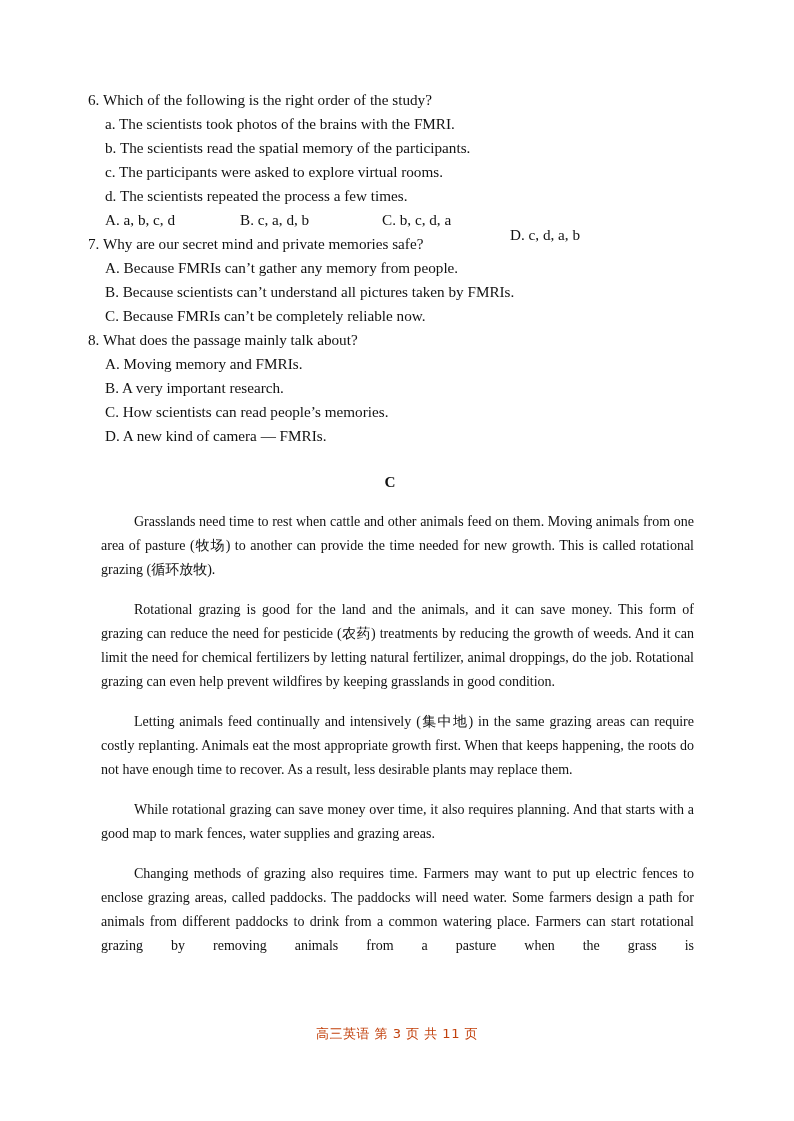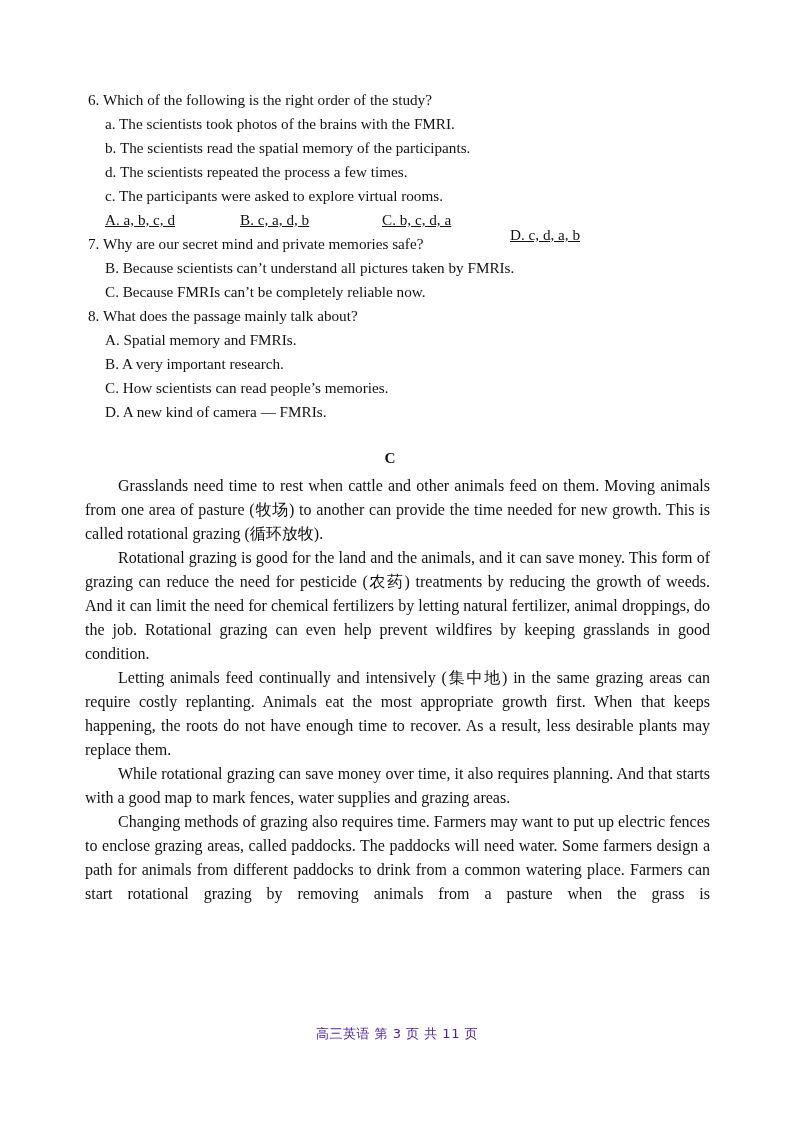--- a/index.html
+++ b/index.html
@@ -47,21 +47,20 @@
   .q-choice-row {
     font-size: 15.2px;
     line-height: 24px;
     position: relative;
     height: 24px;
     padding-left: 20px;
   }
   .q-choice-row .ch {
     position: absolute;
     white-space: nowrap;
-    text-decoration: underline;
   }
   .ch-a { left: 20px; }
   .ch-b { left: 155px; }
   .ch-c { left: 297px; }
   .ch-d { left: 425px; margin-top: 15px; }
 
   
   .section-letter {
     text-align: center;
     font-weight: bold;
@@ -69,79 +68,80 @@
     line-height: 24px;
     margin-top: 22px;
     padding-right: 15px;
   }
 
   
   .passage {
     margin-top: 4px;
   }
   .para {
-    font-size: 16px;
+    font-size: 14px;
     line-height: 24px;
     text-align: justify;
     text-justify: inter-word;
     text-indent: 33px;
-    margin: 0;
+    margin: 16px;
     hyphens: none;
   }
   .para.last-open {
     
   }
   .para.last-open::after {
     content: "";
     display: inline-block;
     width: 100%;
   }
 
   
   .footer {
     position: absolute;
     left: 0;
     top: 1025px;
     width: 794px;
     text-align: center;
     font-family: "DejaVu Sans", sans-serif;
     font-size: 13px;
-    color: #4c1d95;
+    color: #c2410c;
     letter-spacing: 0.5px;
   }
 </style>
 </head>
 <body>
 
 <div class="page">
   <div class="content">
 
     <div class="q-block">
       <div class="q-line q-stem">6. Which of the following is the right order of the study?</div>
       <div class="q-line q-sub">a. The scientists took photos of the brains with the FMRI.</div>
       <div class="q-line q-sub">b. The scientists read the spatial memory of the participants.</div>
+      <div class="q-line q-sub">c. The participants were asked to explore virtual rooms.</div>
       <div class="q-line q-sub">d. The scientists repeated the process a few times.</div>
-      <div class="q-line q-sub">c. The participants were asked to explore virtual rooms.</div>
       <div class="q-choice-row">
         <span class="ch ch-a">A. a, b, c, d</span>
         <span class="ch ch-b">B. c, a, d, b</span>
         <span class="ch ch-c">C. b, c, d, a</span>
         <span class="ch ch-d">D. c, d, a, b</span>
       </div>
     </div>
 
     <div class="q-block">
       <div class="q-line q-stem">7. Why are our secret mind and private memories safe?</div>
+      <div class="q-line q-sub">A. Because FMRIs can’t gather any memory from people.</div>
       <div class="q-line q-sub">B. Because scientists can’t understand all pictures taken by FMRIs.</div>
       <div class="q-line q-sub">C. Because FMRIs can’t be completely reliable now.</div>
     </div>
 
     <div class="q-block">
       <div class="q-line q-stem">8. What does the passage mainly talk about?</div>
-      <div class="q-line q-sub">A. Spatial memory and FMRIs.</div>
+      <div class="q-line q-sub">A. Moving memory and FMRIs.</div>
       <div class="q-line q-sub">B. A very important research.</div>
       <div class="q-line q-sub">C. How scientists can read people’s memories.</div>
       <div class="q-line q-sub">D. A new kind of camera  —  FMRIs.</div>
     </div>
 
     <div class="section-letter">C</div>
 
     <div class="passage">
       <p class="para">Grasslands need time to rest when cattle and other animals feed on them. Moving animals from one area of pasture (牧场) to another can provide the time needed for new growth. This is called rotational grazing (循环放牧).</p>
       <p class="para">Rotational grazing is good for the land and the animals, and it can save money. This form of grazing can reduce the need for pesticide (农药) treatments by reducing the growth of weeds. And it can limit the need for chemical fertilizers by letting natural fertilizer, animal droppings, do the job. Rotational grazing can even help prevent wildfires by keeping grasslands in good condition.</p>

